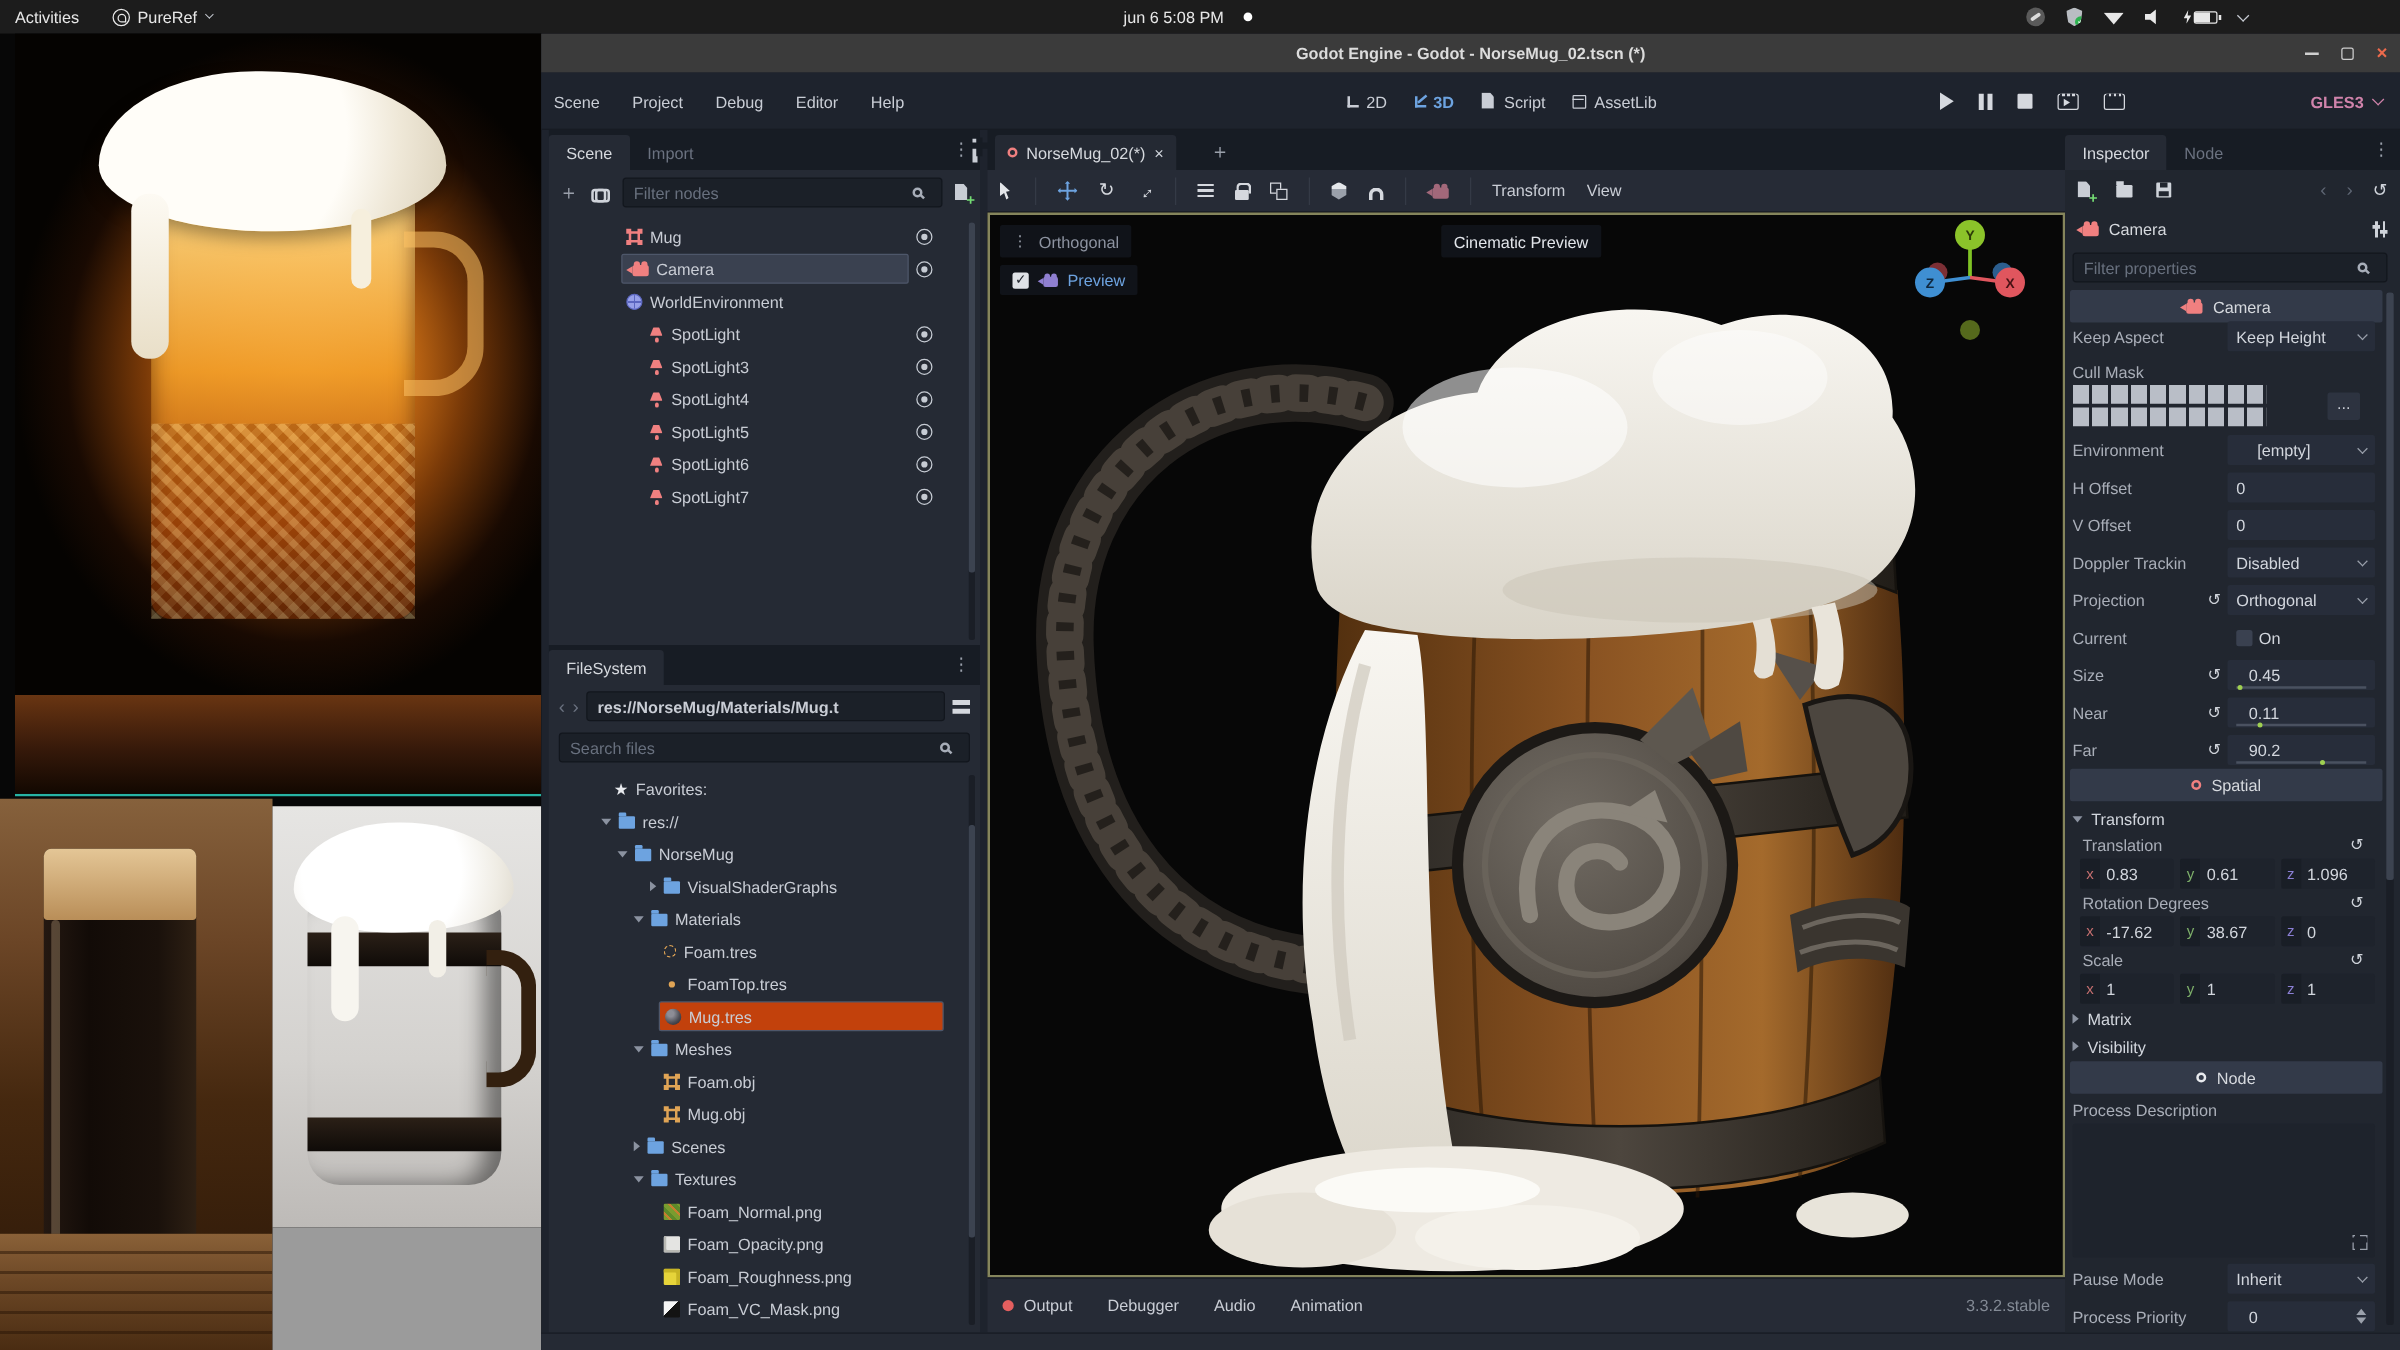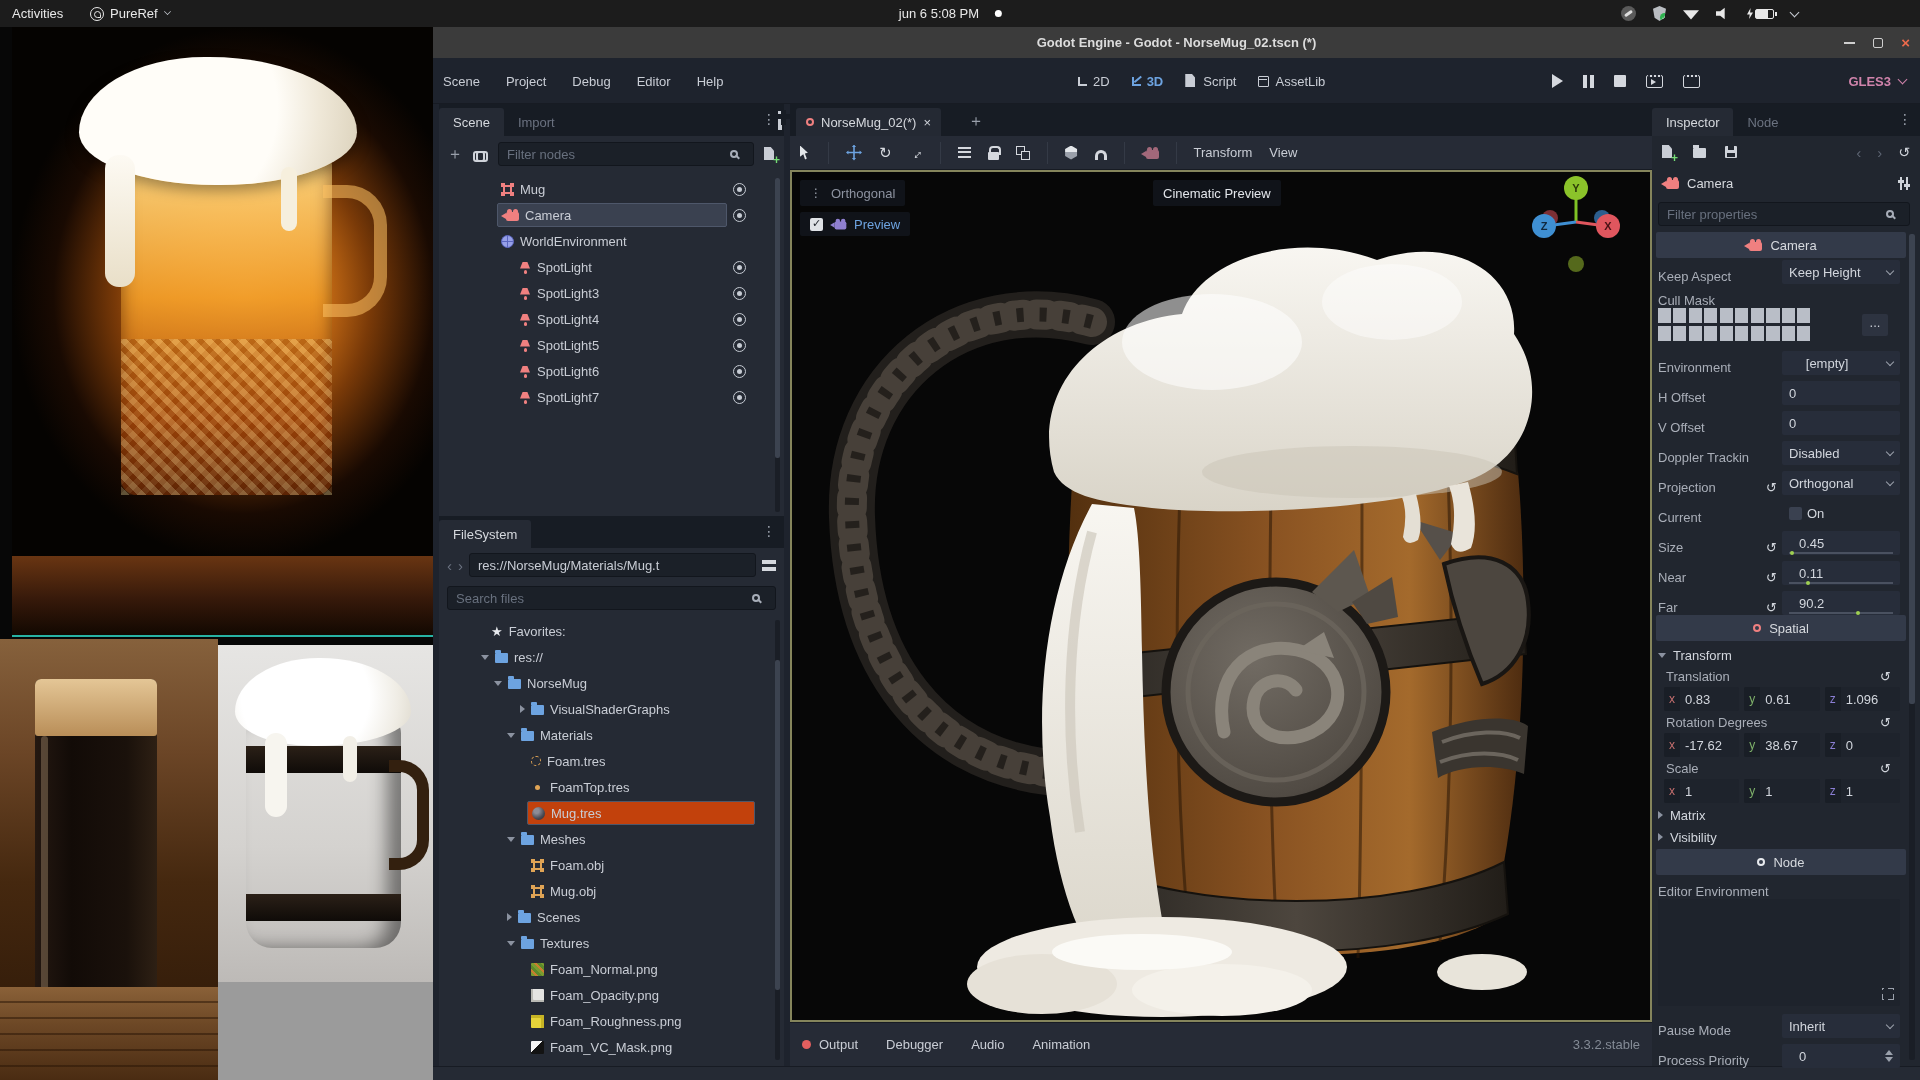--- a/index.html
+++ b/index.html
@@ -171,21 +171,21 @@
   .ic-save{width:12px;height:12px;background:#cfd3da;border-radius:1px;position:relative}
   .ic-save::before{content:"";position:absolute;top:0;left:3px;width:6px;height:4px;background:#21262f}
   .ic-save::after{content:"";position:absolute;bottom:1px;left:2px;width:8px;height:4px;background:#21262f}
   .ihist{margin-left:auto;display:flex;gap:16px;align-items:center;color:#5d6472}
   .objrow{position:absolute;left:0;top:64px;width:100%;height:30px;display:flex;align-items:center;gap:8px;padding:0 10px;color:#d6d9de}
   .ic-tools{width:12px;height:13px;background:linear-gradient(90deg,transparent 2px,#cfd3da 2px 4px,transparent 4px 8px,#cfd3da 8px 10px,transparent 10px)}
   .ic-tools::after{content:"";position:absolute;left:0;top:3px;width:6px;height:3px;background:#cfd3da;box-shadow:6px 4px 0 #cfd3da}
   .ifilter{position:absolute;left:6px;top:98px;width:252px}
   .iscroll{position:absolute;left:4px;top:128px;width:250px;height:834px}
   .cat{position:absolute;left:0;width:100%;height:26px;background:#333a49;display:flex;align-items:center;justify-content:center;gap:8px;color:#d6d9de;border-radius:2px}
-  .prow{position:absolute;left:2px;width:242px;height:30px;display:flex;align-items:flex-end}
+  .prow{position:absolute;left:2px;width:242px;height:30px;display:flex;align-items:center}
   .plabel{flex:1;color:#a9aeb8;font-size:13px;white-space:nowrap;overflow:hidden}
   .fld{width:118px;height:24px;background:#272d3a;border-radius:2px;display:flex;align-items:center;padding:0 7px;gap:5px;color:#d2d6dd;position:relative}
   .fld .chev{margin-left:auto;border-color:#9aa0ab;width:6px;height:6px}
   .rev{color:#cfd3da;font-size:13px;margin-right:5px}
   .sliderline{position:absolute;left:7px;right:7px;bottom:1px;height:2px;background:#4a5160}
   .sdot{position:absolute;bottom:0;width:4px;height:4px;border-radius:50%;background:#9fd051}
   .cullgrid{position:absolute;left:2px;width:155px;height:34px;display:flex;flex-direction:column;gap:3px}
   .cullrow{height:15px;background:repeating-linear-gradient(90deg,#b9bec7 0 13px,#21262f 13px 15.5px)}
   .cullmore{position:absolute;width:26px;height:22px;background:#2d3340;border-radius:2px;color:#c9cdd5;text-align:center;line-height:18px}
   .grouprow{position:absolute;left:2px;width:242px;height:24px;display:flex;align-items:center;gap:7px;color:#d2d6dd}
@@ -392,21 +392,21 @@
     <div class="dock" style="left:6px;top:489px;width:345px;height:550px">
       <div class="tabstrip">
         <div class="tab active">
             <span>FileSystem</span>
           </div>
         <span class="dots">⋮</span>
       </div>
       <div class="toolrow" style="top:32px;height:34px;gap:6px">
         <span style="color:#6b7280;font-size:15px">‹</span>
         <span style="color:#6b7280;font-size:15px">›</span>
-        <input class="finput" style="padding-right: 24px;" value="res://NorseMug/Materials/Mug.t">
+        <input class="finput" style="padding-right: 24px; font-weight: bold;" value="res://NorseMug/Materials/Mug.t">
         <span class="ic" style="width:14px;height:11px;border-top:4px solid #d5d8de;border-bottom:4px solid #d5d8de"></span>
       </div>
       <div class="toolrow" style="top:66px;height:32px">
         <span style="flex:1;position:relative;display:flex;align-items:center">
           <input class="finput" placeholder="Search files" style="">
           <span class="ic-search srch-in"></span>
         </span>
       </div>
       <div class="abs" style="left:0;top:102px;width:345px;height:448px;overflow:hidden">
         <div class="row" style="padding-left:52px">
@@ -818,21 +818,21 @@
         <div class="grouprow" style="top:593px">
             <span class="ic tar-r"></span>
             <span>Visibility</span>
           </div>
 
         <div class="cat" style="top:617px">
             <span class="ic ringic"></span>
             <span>Node</span>
           </div>
         <div class="prow" style="top:645px;height:22px">
-          <span class="plabel">Editor Environment</span>
+          <span class="plabel">Process Description</span>
         </div>
         <div class="descarea" style="top:667px">
           <span class="ic-expand2"></span>
         </div>
         <div class="prow" style="top:776px">
           <span class="plabel">Pause Mode</span>
           <span class="fld">
               <span>Inherit</span>
               <span class="chev"></span>
             </span>

